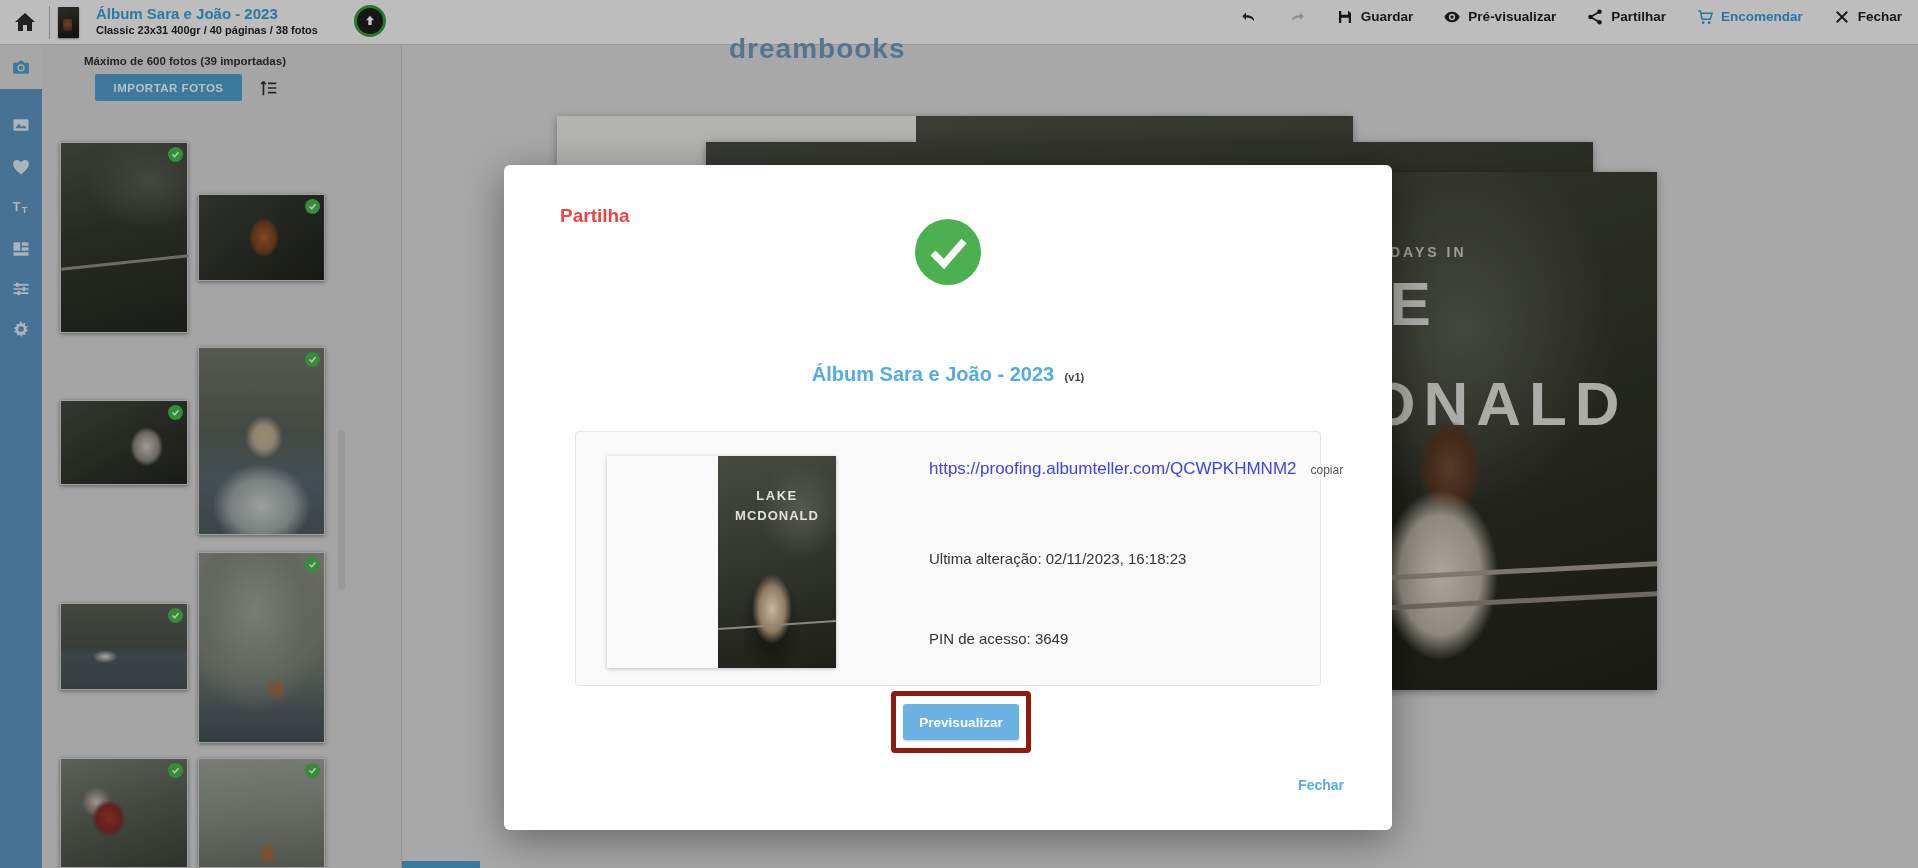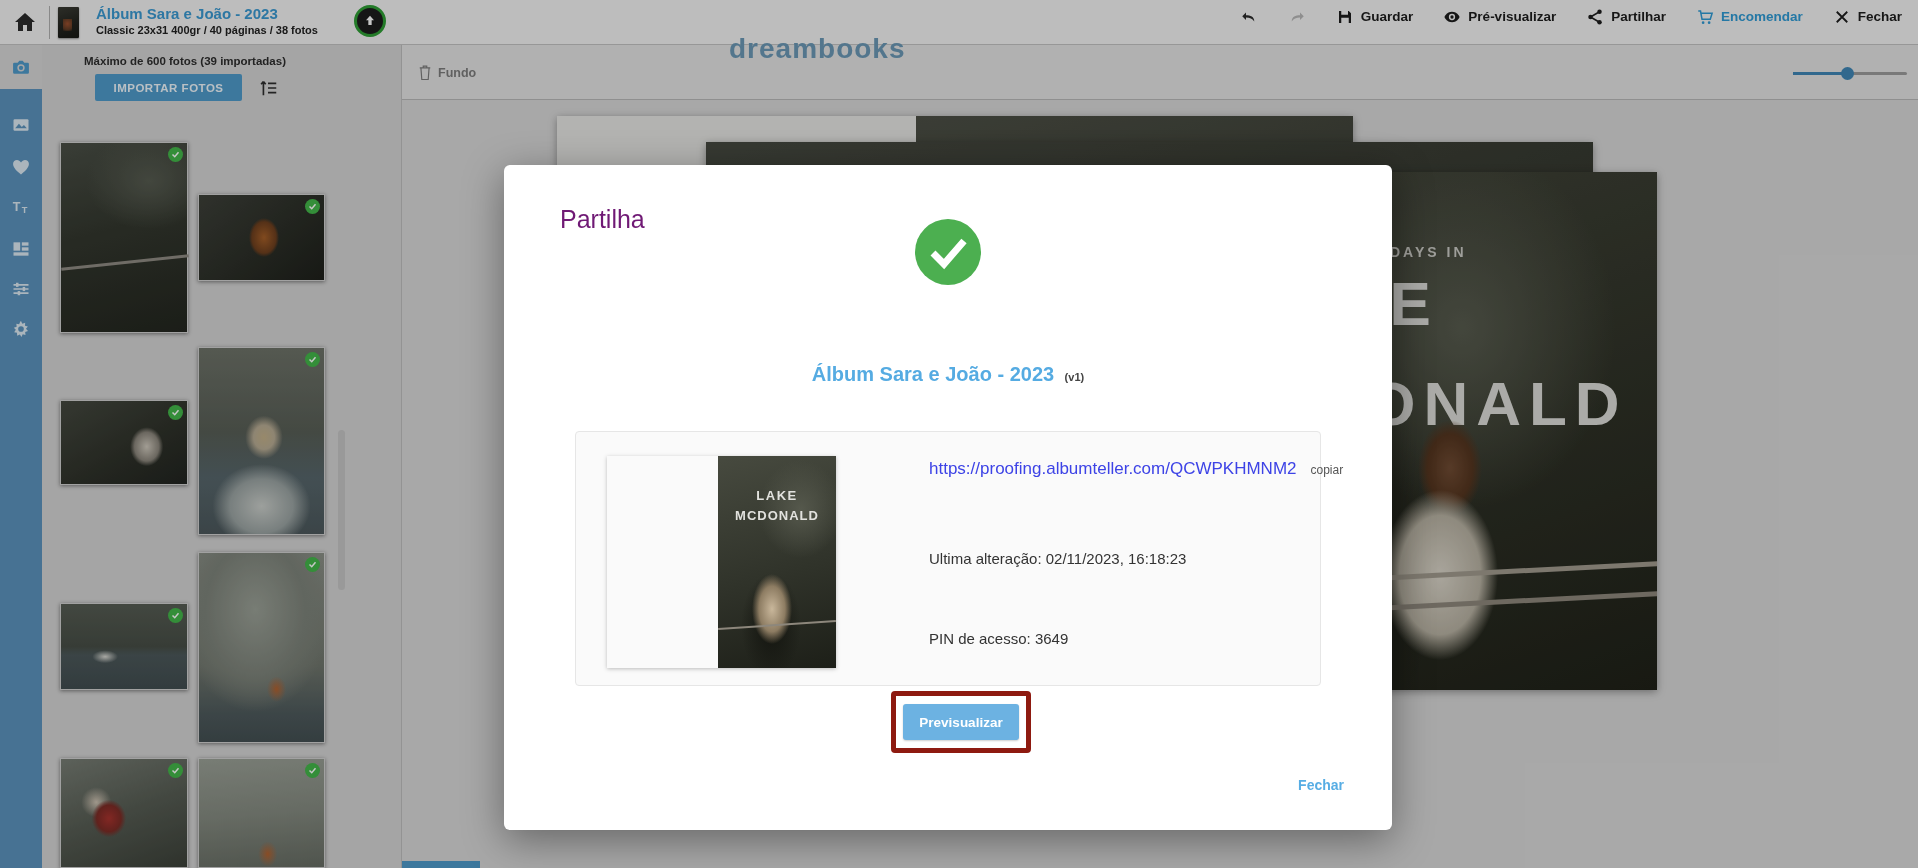--- a/index.html
+++ b/index.html
@@ -124,21 +124,21 @@
       background:#8d877c; transform:rotate(-3deg); }
   .bottom-bluebar { position:absolute; left:360px; top:861px; width:120px; height:7px;
       background:#4f9aca; z-index:6; }
 
   
   .dim { position:absolute; inset:0; background:rgba(0,0,0,.22); z-index:40; }
 
   
   .modal { position:absolute; left:504px; top:165px; width:888px; height:665px; background:#fff;
     border-radius:6px; box-shadow:0 10px 40px rgba(0,0,0,.4); z-index:100; }
-  .modal-title { position:absolute; left:56px; top:40px; font-size:25px; font-weight:normal; color:#701a75; }
+  .modal-title { position:absolute; left:56px; top:40px; font-size:19px; font-weight:bold; color:#ef4444; }
   .check-wrap { position:absolute; left:410px; top:53px; width:68px; height:68px; }
   .modal-album { position:absolute; left:0; top:198px; width:888px; text-align:center; }
   .modal-album .name { font-size:20px; color:#55abe2; font-weight:bold; }
   .modal-album .ver { font-size:11px; color:#444; font-weight:bold; margin-left:6px; }
   .share-card { position:absolute; left:71px; top:266px; width:746px; height:255px; background:#fafafa;
     border:1px solid #e6e6e6; border-radius:4px; }
   .book-preview { position:absolute; left:31px; top:24px; width:229px; height:212px;
     box-shadow:0 1px 4px rgba(0,0,0,.25); }
   .bp-left { position:absolute; left:0; top:0; width:111px; height:212px; background:#fdfdfd; }
   .bp-left-title { position:absolute; left:0; top:46px; width:111px; text-align:center;
@@ -366,37 +366,20 @@
       <span class="badge">
           <svg width="9" height="9" viewBox="0 0 12 12">
             <path d="M2 6 L5 9 L10 3" stroke="#fff" stroke-width="2" fill="none"></path>
           </svg>
         </span>
     </div>
 
     <div class="panel-scrollbar"></div>
   </div>
 
-  <div class="canvas-toolbar">
-    <div class="crop-btn">
-      <svg width="20" height="20" viewBox="0 0 24 24">
-        <path d="M7 2 V17 H22 M2 7 H17 V22" stroke="currentColor" stroke-width="2" fill="none"></path>
-      </svg>
-    </div>
-    <div class="bg-del">
-      <svg width="14" height="17" viewBox="0 0 24 28">
-        <path d="M3 6 H21 M9 6 V3 H15 V6 M5 6 L6.5 26 H17.5 L19 6" stroke="currentColor" stroke-width="2" fill="none"></path>
-      </svg>
-      <span>Fundo</span>
-    </div>
-    <div class="zoom-slider">
-      <div class="zoom-fill"></div>
-      <div class="zoom-handle"></div>
-    </div>
-  </div>
 
   <div class="canvas"></div>
   <div class="page page-a">
     <div class="dark-half"></div>
   </div>
   <div class="page page-b"></div>
   <div class="page page-c">
     <div class="cover-small">DAYS IN</div>
     <div class="cover-line1">LAKE</div>
     <div class="cover-line2">MCDONALD</div>

